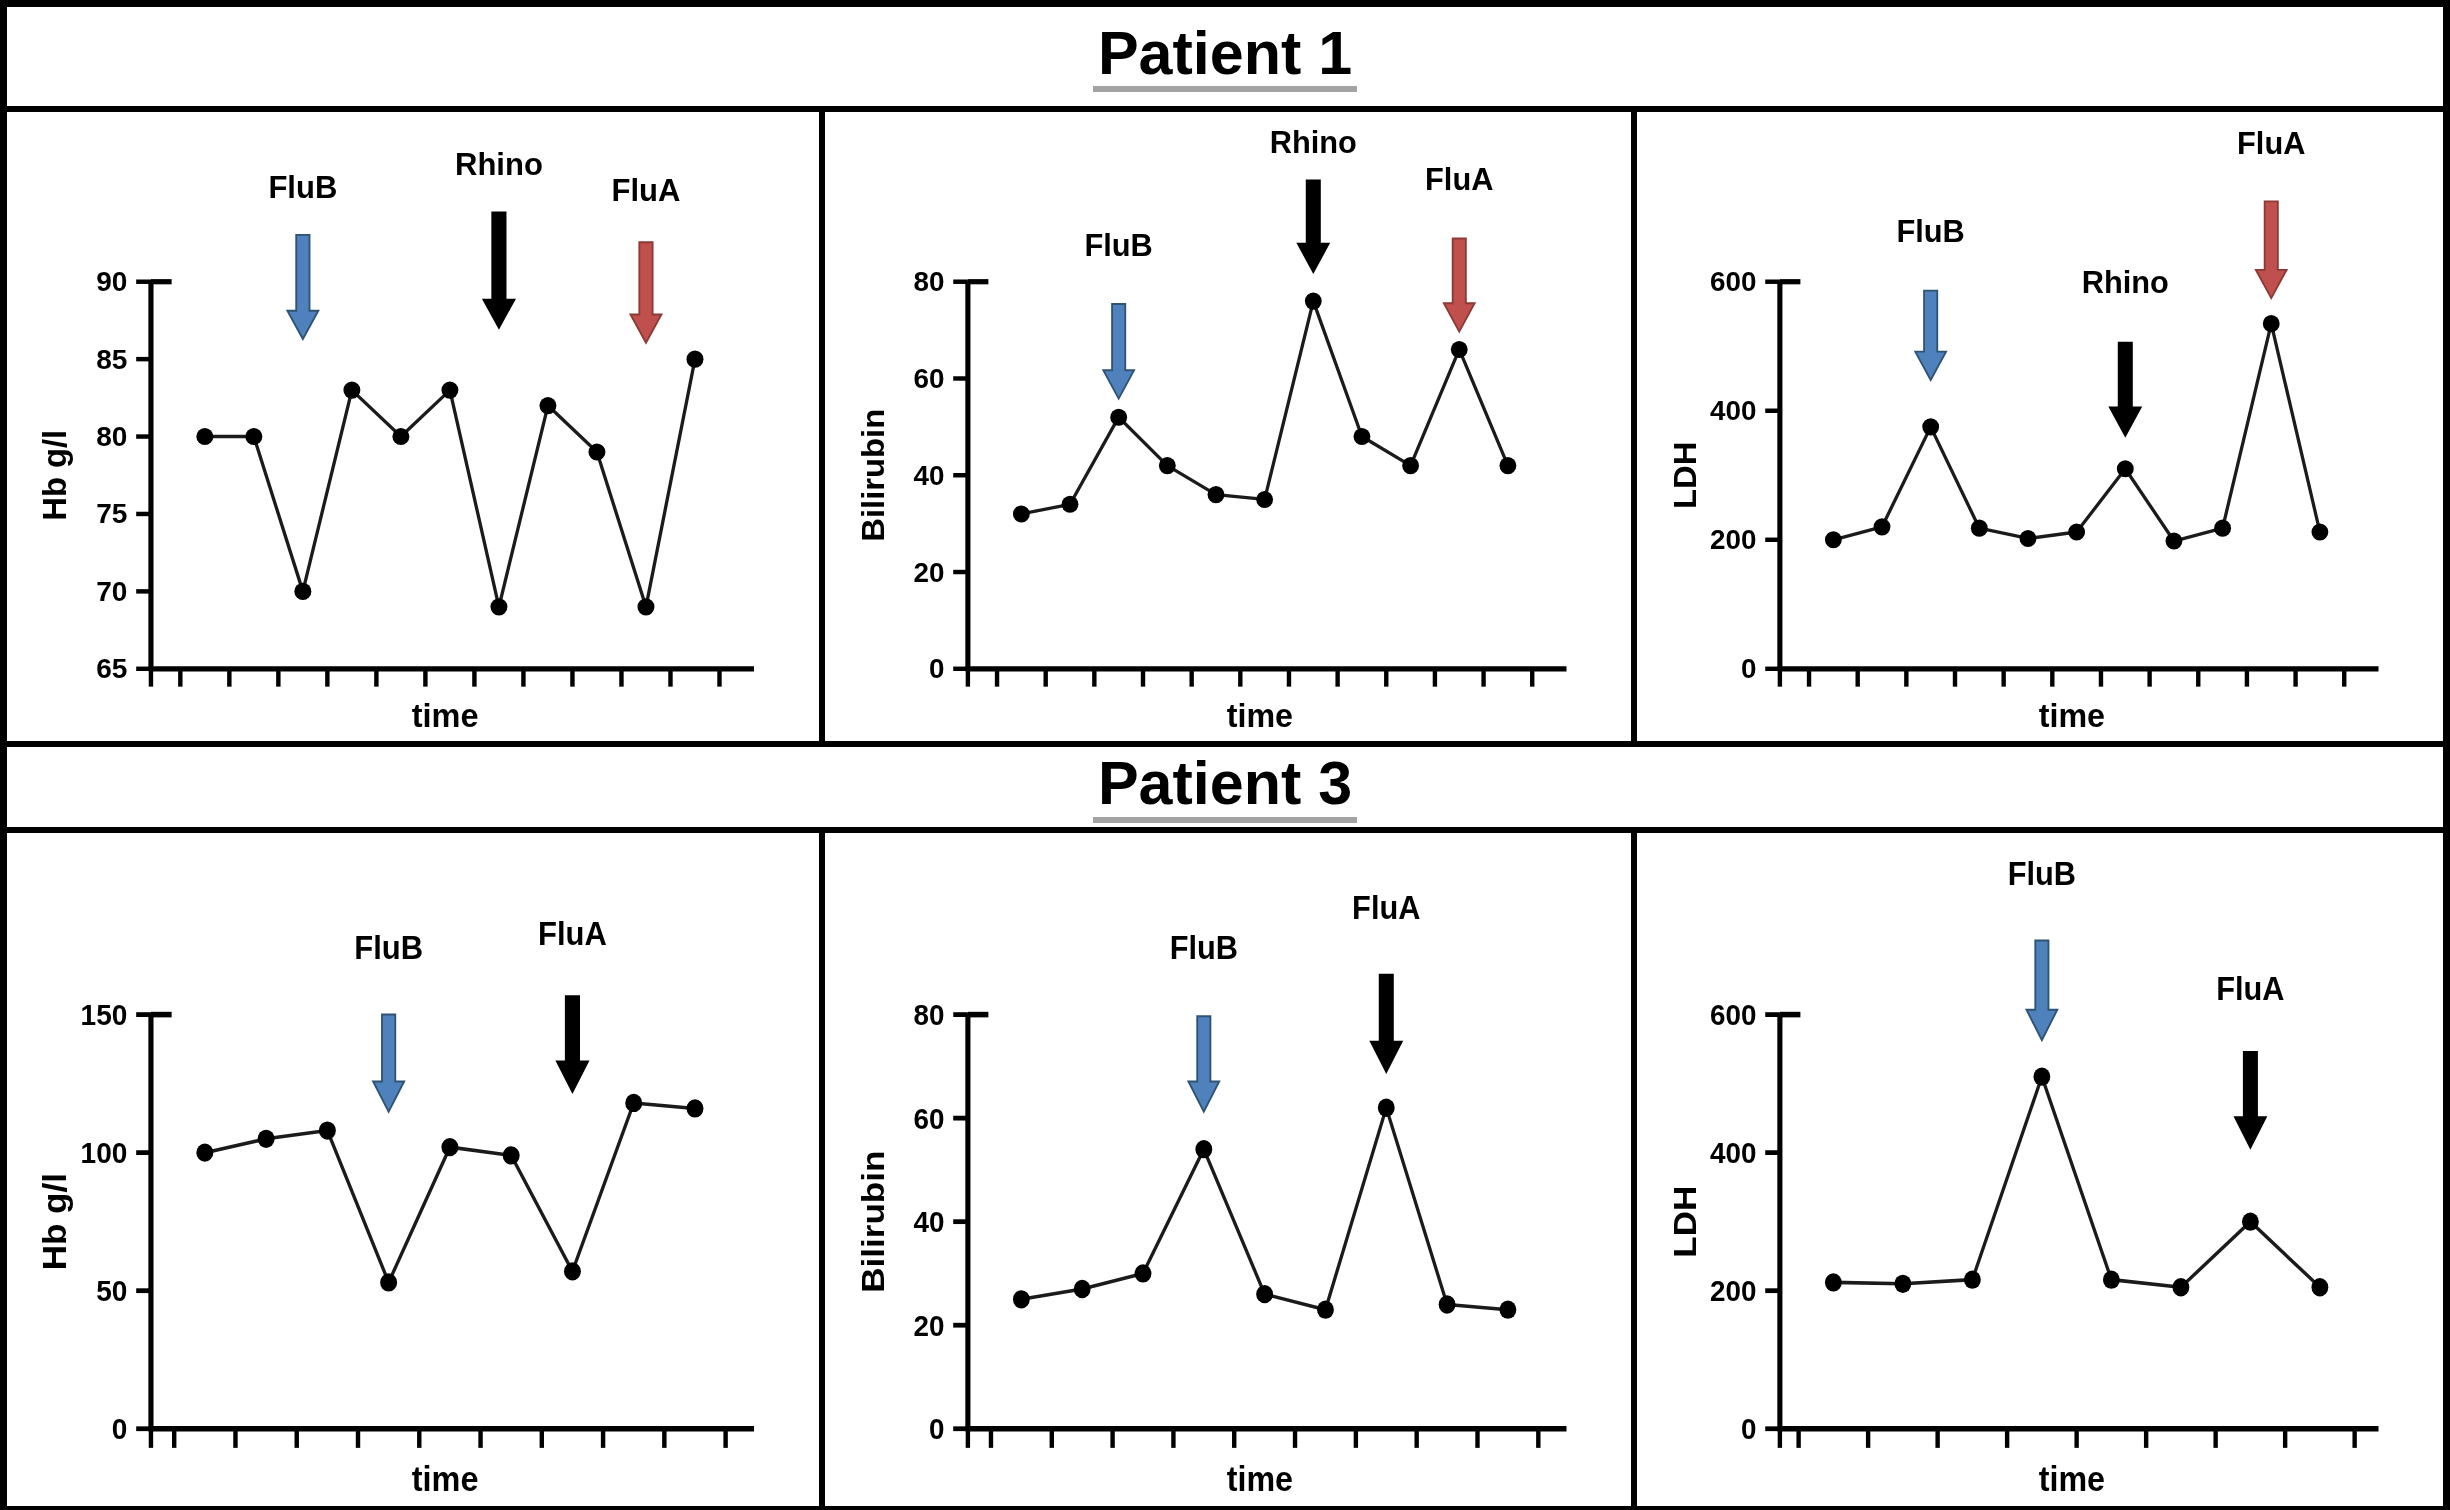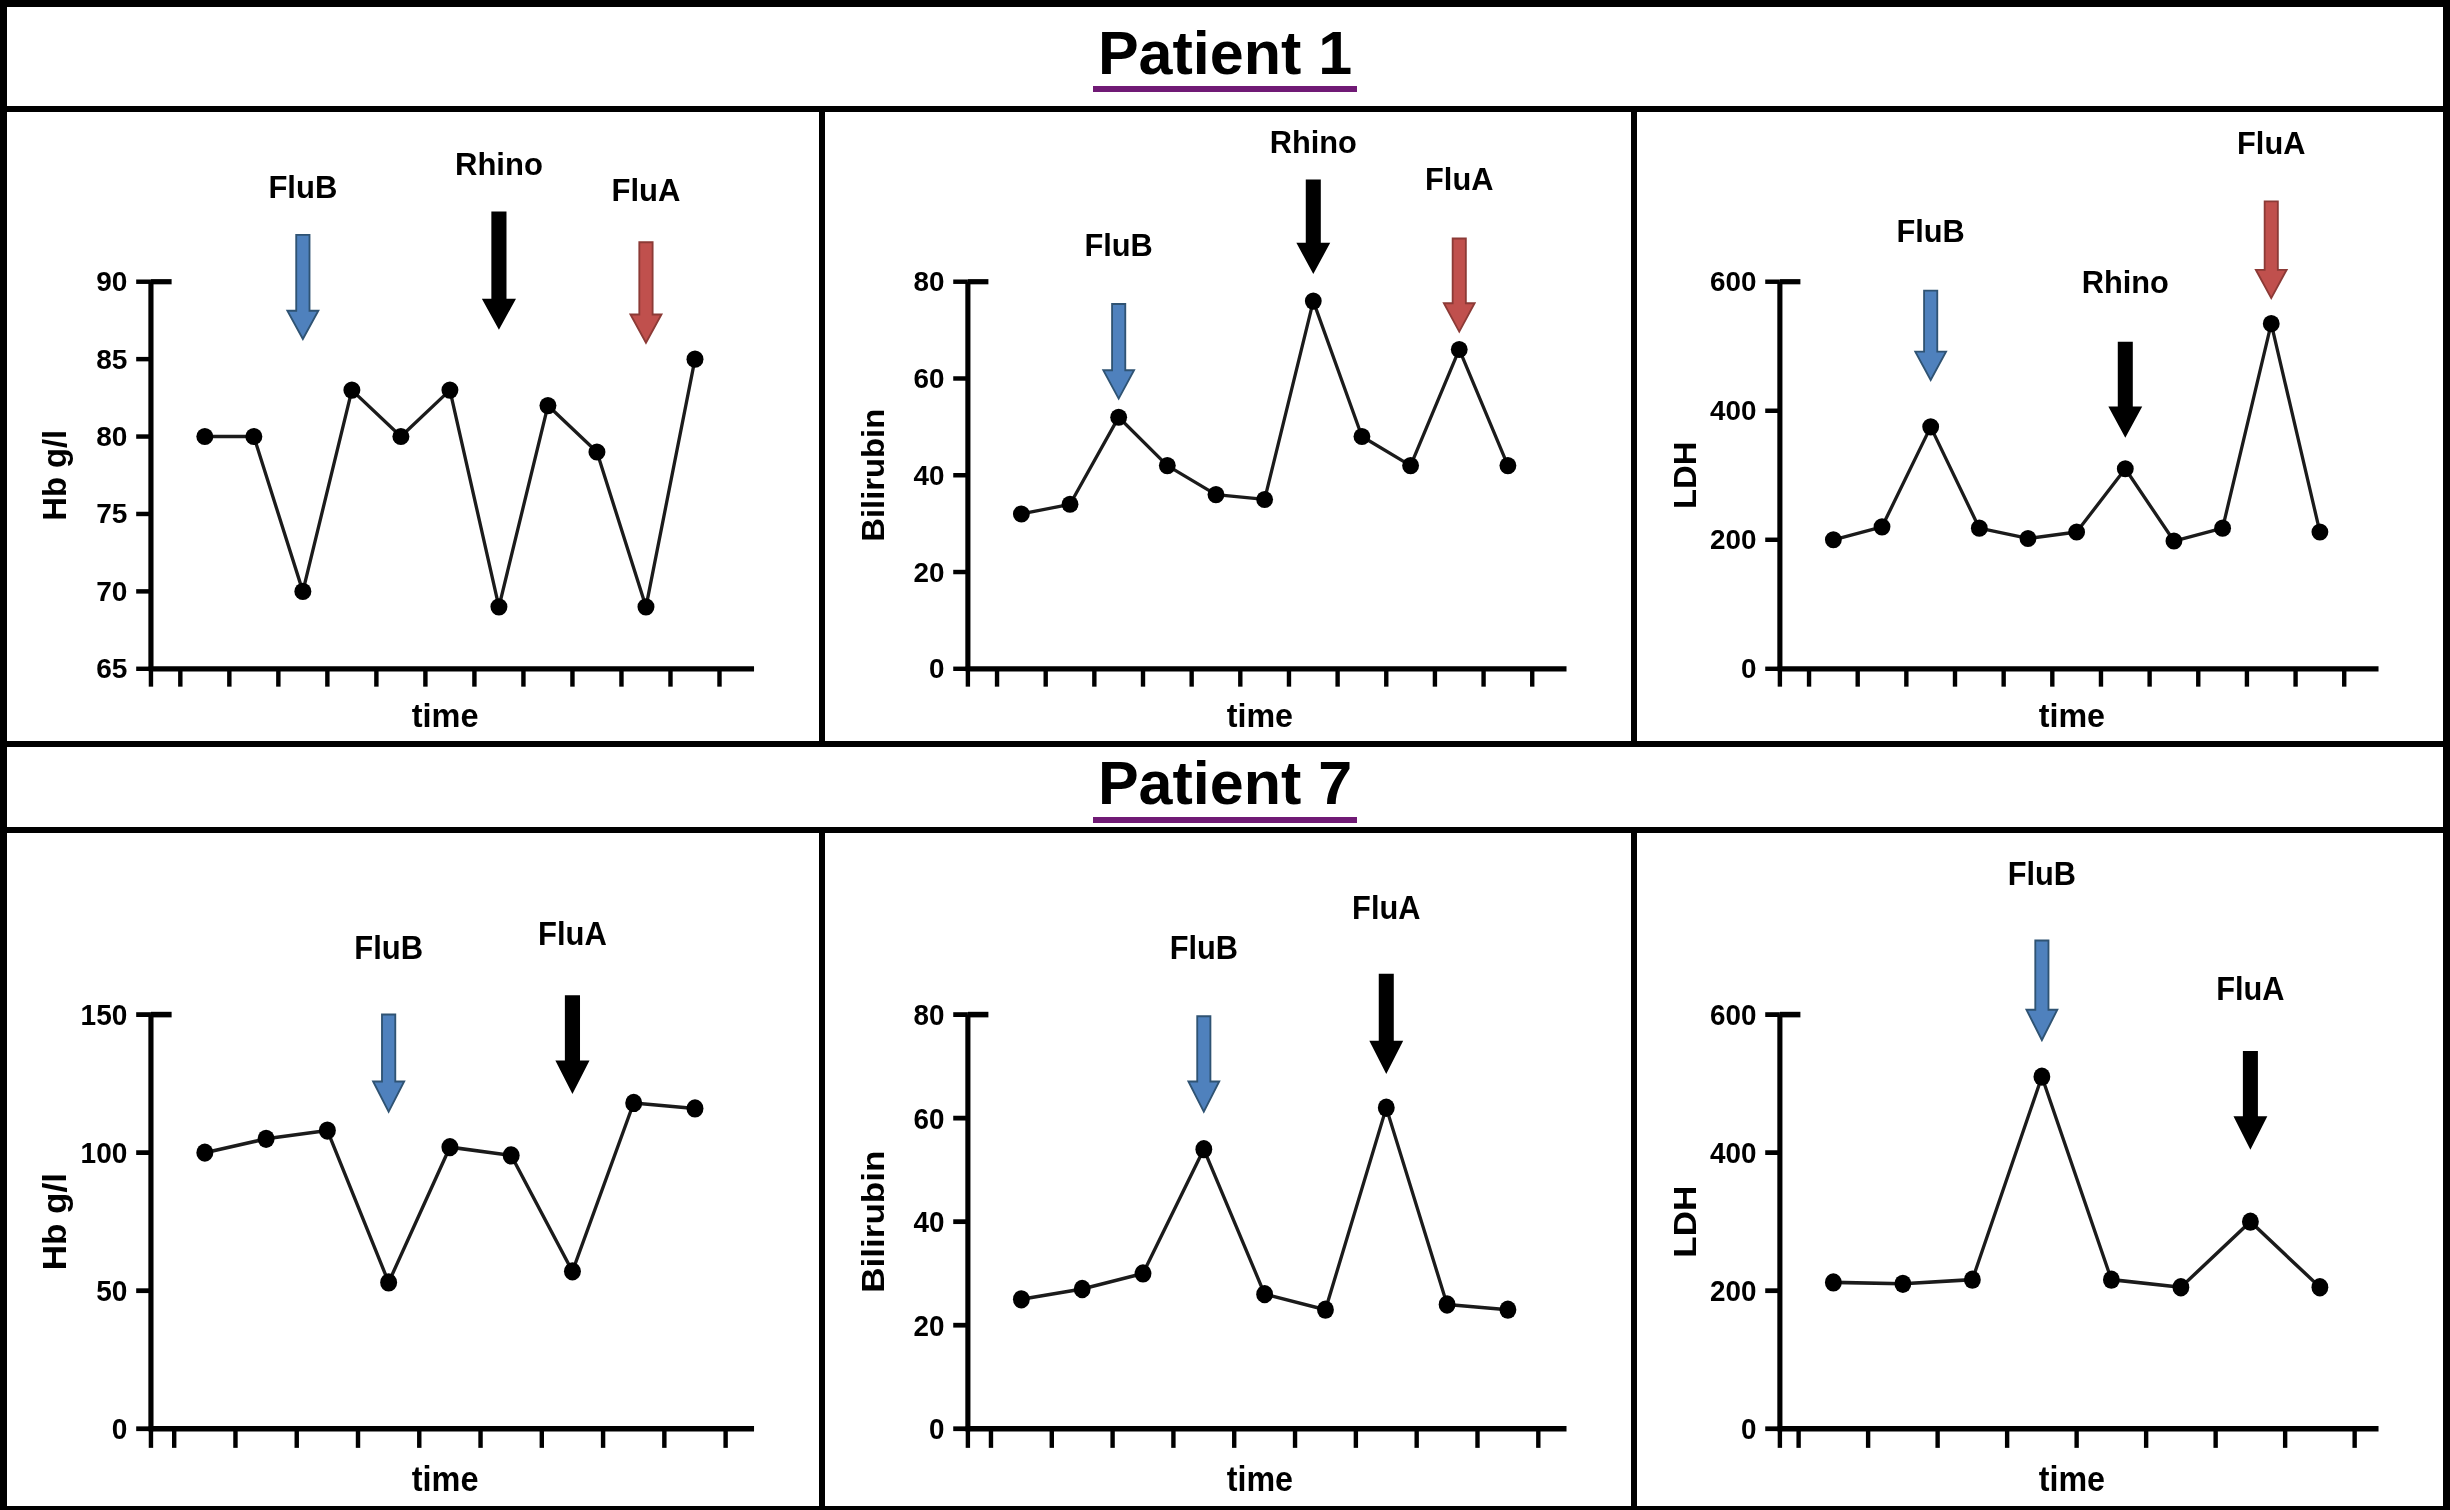--- a/index.html
+++ b/index.html
@@ -11,21 +11,21 @@
   }
   .title-band{
     box-sizing:border-box;width:100%;
     display:flex;align-items:center;justify-content:center;
     border-bottom:6px solid #000;background:#fff;
   }
   .title-band.band1{height:105px;}
   .title-band.band2{height:86px;}
   .patient-title{
     font-size:61px;font-weight:bold;color:#000;
-    border-bottom:6px solid #701a75;line-height:1.05;padding:0 4.5px 1.5px 4.5px;
+    border-bottom:6px solid #a3a3a3;line-height:1.05;padding:0 4.5px 1.5px 4.5px;
   }
   .charts-row{
     box-sizing:border-box;width:100%;
     display:grid;grid-template-columns:1fr 1fr 1fr;
   }
   .charts-row.row1{height:635px;border-bottom:6px solid #000;}
   .charts-row.row2{height:673px;}
   .panel{box-sizing:border-box;background:#fff;overflow:hidden;}
   .panel + .panel{border-left:6px solid #000;}
   .panel svg{display:block;width:100%;height:100%;}
@@ -187,21 +187,21 @@
           <path d="M 391.8 240 L 409.8 240 L 409.8 322 L 421.8 322 L 400.8 360 L 379.8 322 L 391.8 322 Z" fill="#4F81BD" stroke="#2f5373" stroke-width="2.5" stroke-linejoin="miter"></path>
           <text x="666.4000000000001" y="243" font-size="42" text-anchor="middle" font-weight="bold">Rhino</text>
           <path d="M 657.4000000000001 310 L 675.4000000000001 310 L 675.4000000000001 397 L 687.4000000000001 397 L 666.4000000000001 435 L 645.4000000000001 397 L 657.4000000000001 397 Z" fill="#000000" stroke="#000000" stroke-width="2.5" stroke-linejoin="miter"></path>
           <text x="865.6" y="57" font-size="42" text-anchor="middle" font-weight="bold">FluA</text>
           <path d="M 856.6 120 L 874.6 120 L 874.6 212 L 886.6 212 L 865.6 250 L 844.6 212 L 856.6 212 Z" fill="#C0504D" stroke="#8c3a36" stroke-width="2.5" stroke-linejoin="miter"></path>
         </svg>
     </div>
   </div>
 
   <div class="title-band band2">
-    <span class="patient-title">Patient 7</span>
+    <span class="patient-title">Patient 3</span>
   </div>
 
   <div class="charts-row row2">
     <div class="panel">
       <svg id="chart-3" viewBox="0 0 1100 845" preserveAspectRatio="none">
           <line x1="195" y1="228" x2="195" y2="751" stroke="#000000" stroke-width="7"></line>
           <line x1="192" y1="748" x2="1012" y2="748" stroke="#000000" stroke-width="7"></line>
           <line x1="195" y1="228" x2="223" y2="228" stroke="#000000" stroke-width="7"></line>
           <line x1="195" y1="748" x2="175" y2="748" stroke="#000000" stroke-width="6"></line>
           <text x="163" y="748" font-size="38" text-anchor="end" font-weight="bold" dominant-baseline="central">0</text>

